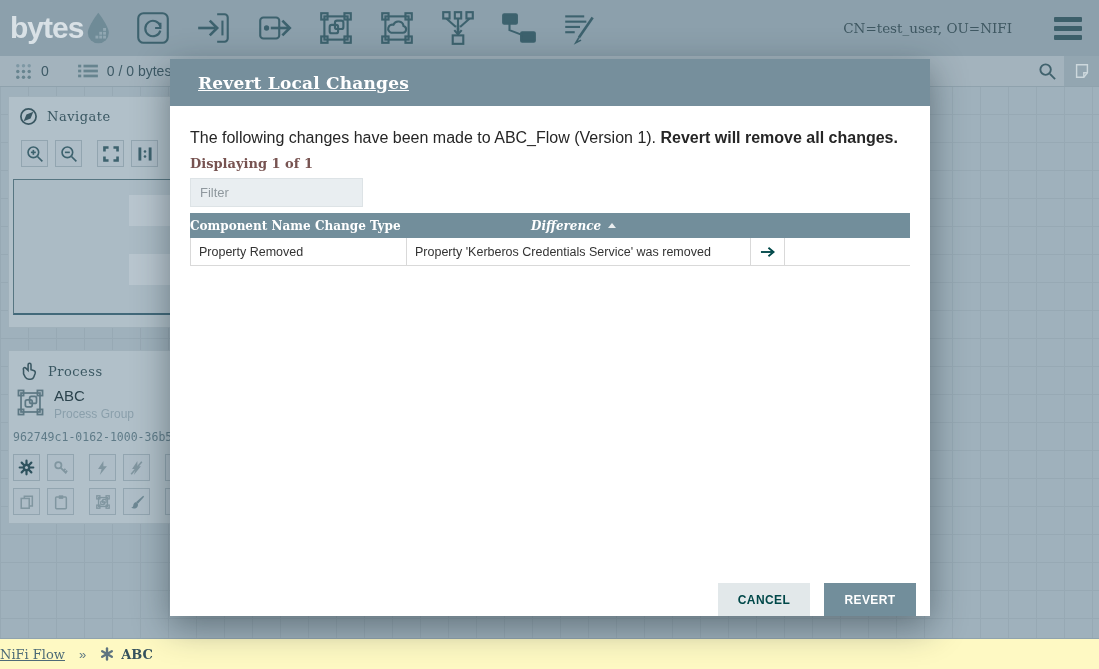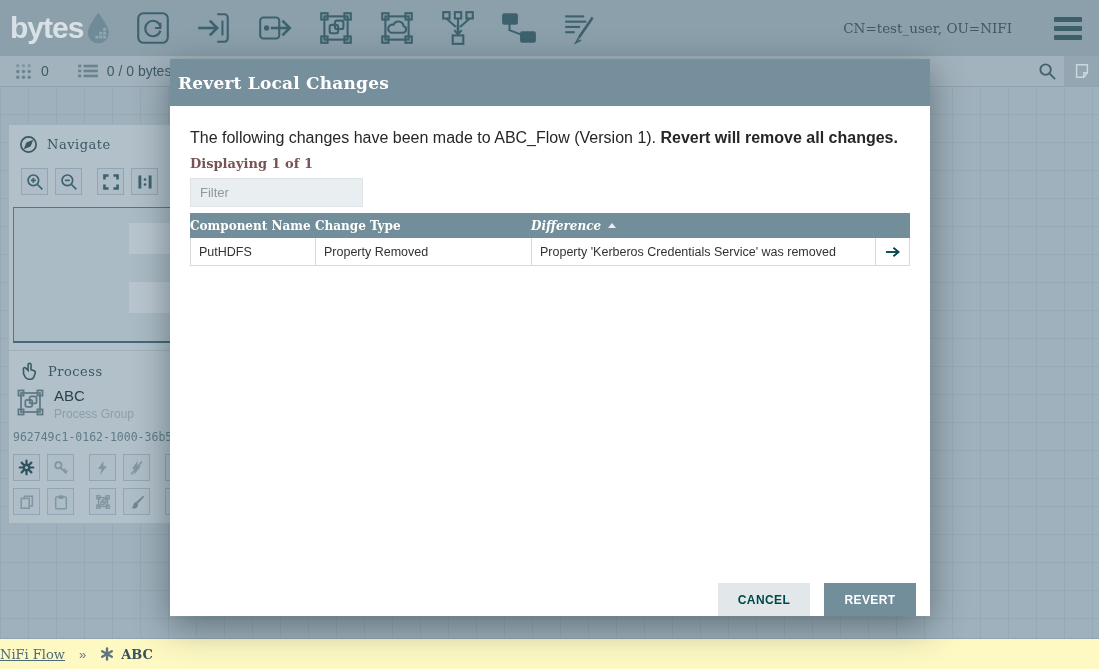--- a/index.html
+++ b/index.html
@@ -51,21 +51,21 @@
   #bulletin-box{width:35px;height:30px;background:#93a6b1;display:flex;align-items:center;justify-content:center}
 
   
   .panel{position:absolute;left:8px;width:312px;background:#b1c0c9;border:1px solid #a0b1bb}
   .panel-head{display:flex;align-items:center;gap:9px;padding:10px 0 0 10px}
   .panel-title{font-family:"DejaVu Serif",serif;font-size:13px;color:#3a5762;letter-spacing:.5px}
   .sq-btn{
     width:27px;height:27px;background:#aebdc7;border:1px solid #92a5b0;
     display:flex;align-items:center;justify-content:center;box-sizing:border-box;
   }
-  #navigate-panel{top:124px;height:230px}
+  #navigate-panel{top:96px;height:230px}
   #nav-buttons{position:absolute;left:12px;top:43px;display:flex}
   #minimap{
     position:absolute;left:4px;top:82px;width:302px;height:133px;
     background:#abbbc5;border:1px solid #577682;border-bottom:2px solid #42697a;
   }
   .mini-rect{position:absolute;background:#b9c6cf}
 
   #operate-panel{top:350px;height:172px}
   #op-card{position:absolute;left:6px;top:36px;display:flex;gap:8px;align-items:flex-start}
   #op-name{font-size:15px;color:#2b434d}
@@ -88,22 +88,22 @@
   #crumb-cur{display:flex;align-items:center;gap:7px}
   #crumb-cur .label{font-family:"DejaVu Serif",serif;font-size:13px;font-weight:bold;color:#35525d}
 
   
   #modal{
     position:absolute;left:170px;top:59px;width:760px;height:557px;
     background:#fff;box-shadow:0 10px 34px rgba(20,35,42,.45);z-index:20;
   }
   #modal-header{height:47px;background:#768f9c;display:flex;align-items:center}
   #modal-title{
-    margin-left:8px;color:#fff;font-family:"DejaVu Serif",serif;
-    font-size:17px;font-weight:bold;letter-spacing:.2px;
+    margin-left:28px;color:#fff;font-family:"DejaVu Serif",serif;
+    font-size:17px;font-weight:bold;letter-spacing:.2px;text-decoration:underline;
   }
   #modal-msg{position:absolute;left:20px;top:70px;font-size:16px;color:#262626}
   #modal-msg b{font-weight:bold}
   #displaying{
     position:absolute;left:20px;top:97px;font-family:"DejaVu Serif",serif;
     font-size:13px;font-weight:bold;color:#775351;
   }
   #filter-input{
     position:absolute;left:20px;top:119px;width:173px;height:29px;box-sizing:border-box;
     background:#e9eef1;border:1px solid #dde3e6;padding:5px 9px;
@@ -475,21 +475,20 @@
     <div id="tbl-head">
       <span class="th c0">Component Name</span>
       <span class="th c1">Change Type</span>
       <span class="th c2 italic">
         <span>Difference</span>
         <span class="sort-asc"></span>
       </span>
       <span class="th c3"></span>
     </div>
     <div id="tbl-row">
-      <span class="td c0">PutHDFS</span>
       <span class="td c1">Property Removed</span>
       <span class="td c2">Property 'Kerberos Credentials Service' was removed</span>
       <span class="td c3">
         <svg width="15" height="12" viewBox="0 0 16 12">
           <line x1="1" y1="6" x2="13" y2="6" stroke="#004849" stroke-width="2"></line>
           <path d="M9 1.5 L14.5 6 L9 10.5" fill="none" stroke="#004849" stroke-width="2"></path>
         </svg>
       </span>
     </div>
   </div>

